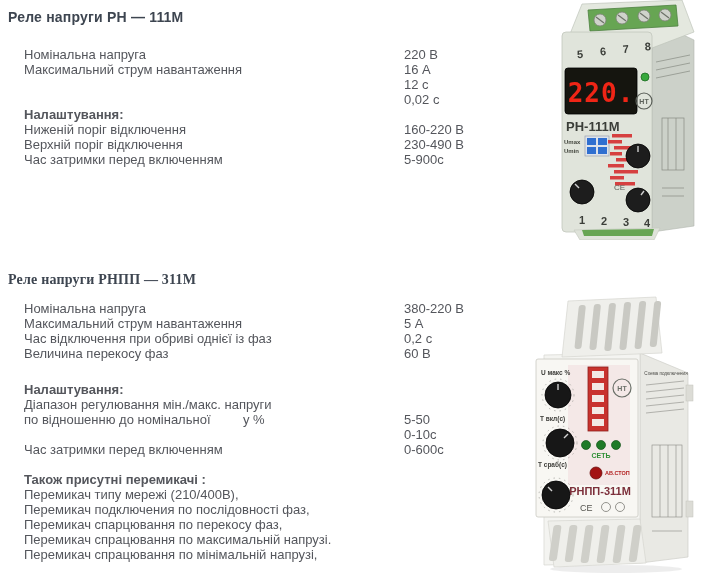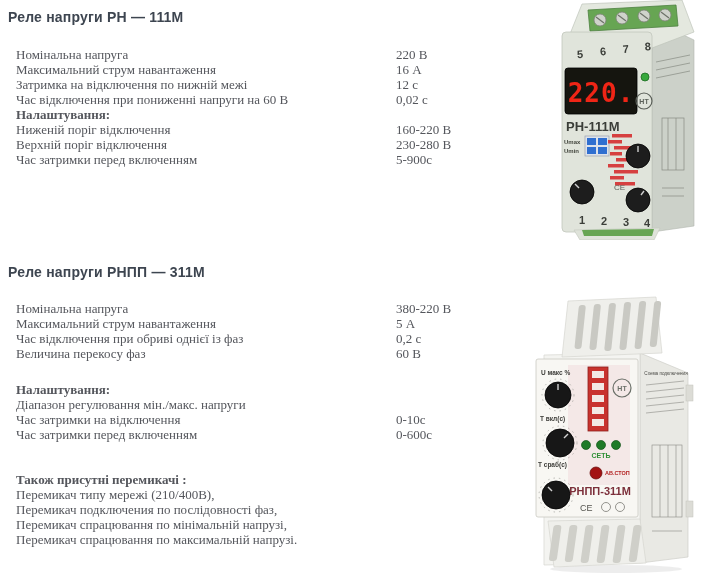--- a/index.html
+++ b/index.html
@@ -5,28 +5,28 @@
   html,body{margin:0;padding:0;}
   body{
     width:703px;height:575px;position:relative;background:#ffffff;
     font-family:"Liberation Sans", sans-serif;
     font-size:13px;color:#54565c;overflow:hidden;
   }
   .title{
     position:absolute;left:8px;font-size:14px;font-weight:bold;
     color:#3d4550;white-space:nowrap;letter-spacing:0.2px;
   }
-  .rows{position:absolute;left:16px;width:540px;font-family:Liberation Serif, serif;}
+  .rows{position:absolute;left:24px;width:540px;}
   .row{position:relative;height:15px;line-height:15px;white-space:nowrap;}
   .lbl{position:absolute;left:0;top:0;}
   .val{position:absolute;left:380px;top:0;}
   .bold{font-weight:bold;}
   #sec1-title{top:9px;}
   #sec1-rows{top:47px;}
-  #sec2-title{top:264px;}
+  #sec2-title{top:272px;font-family:Liberation Serif, serif;}
   #sec2-rows{top:301px;}
   #sec2-settings{top:382px;}
   #sec2-switches{top:472px;}
   .photo{position:absolute;}
   #photo-rn111m{left:548px;top:0px;width:155px;height:240px;}
   #photo-rnpp311m{left:528px;top:295px;width:175px;height:280px;}
   svg text{font-family:"Liberation Sans", sans-serif;}
   .seg{font-family:"DejaVu Sans Mono", monospace;font-weight:bold;}
 </style>
 </head>
@@ -37,37 +37,35 @@
 <div id="sec1-rows" class="rows">
   <div class="row">
       <span class="lbl">Номінальна напруга</span>
       <span class="val">220 В</span>
     </div>
   <div class="row">
       <span class="lbl">Максимальний струм навантаження</span>
       <span class="val">16 А</span>
     </div>
   <div class="row">
-      <span class="lbl">Затримка на відключення по нижній межі</span>
       <span class="val">12 с</span>
     </div>
   <div class="row">
-      <span class="lbl">Час відключення при пониженні напруги на 60 В</span>
       <span class="val">0,02 с</span>
     </div>
   <div class="row">
       <span class="lbl bold">Налаштування:</span>
     </div>
   <div class="row">
       <span class="lbl">Ниженій поріг відключення</span>
       <span class="val">160-220 В</span>
     </div>
   <div class="row">
       <span class="lbl">Верхній поріг відключення</span>
-      <span class="val">230-280 В</span>
+      <span class="val">230-490 В</span>
     </div>
   <div class="row">
       <span class="lbl">Час затримки перед включенням</span>
       <span class="val">5-900с</span>
     </div>
 </div>
 
 <div id="sec2-title" class="title">Реле напруги РНПП — 311М</div>
 
 <div id="sec2-rows" class="rows">
@@ -90,44 +88,50 @@
 </div>
 
 <div id="sec2-settings" class="rows">
   <div class="row">
       <span class="lbl bold">Налаштування:</span>
     </div>
   <div class="row">
       <span class="lbl">Діапазон регулювання мін./макс. напруги</span>
     </div>
   <div class="row">
-      <span class="lbl">Час затримки на відключення</span>
+      <span class="lbl">по відношенню до номінальної &nbsp;&nbsp;&nbsp;&nbsp;&nbsp;&nbsp;&nbsp; у %</span>
+      <span class="val">5-50</span>
+    </div>
+  <div class="row">
       <span class="val">0-10с</span>
     </div>
   <div class="row">
       <span class="lbl">Час затримки перед включенням</span>
       <span class="val">0-600с</span>
     </div>
 </div>
 
 <div id="sec2-switches" class="rows">
   <div class="row">
       <span class="lbl bold">Також присутні перемикачі :</span>
     </div>
   <div class="row">
       <span class="lbl">Перемикач типу мережі (210/400В),</span>
     </div>
   <div class="row">
       <span class="lbl">Перемикач подключения по послідовності фаз,</span>
     </div>
   <div class="row">
+      <span class="lbl">Перемикач спарцювання по перекосу фаз,</span>
+    </div>
+  <div class="row">
+      <span class="lbl">Перемикач спрацювання по максимальній напрузі.</span>
+    </div>
+  <div class="row">
       <span class="lbl">Перемикач спрацювання по мінімальній напрузі,</span>
-    </div>
-  <div class="row">
-      <span class="lbl">Перемикач спрацювання по максимальній напрузі.</span>
     </div>
 </div>
 
 <div id="photo-rn111m" class="photo">
 <svg width="155" height="240" viewBox="0 0 155 240" xmlns="http://www.w3.org/2000/svg">
 
   <polygon points="104,20 146,40 146,226 104,232" fill="#ccd1c9" stroke="#b2b7ae" stroke-width="0.6"></polygon>
   <g stroke="#868b82" stroke-width="0.7" fill="none">
     <line x1="108" y1="62" x2="142" y2="55"></line>
     <line x1="108" y1="70" x2="142" y2="63"></line>

